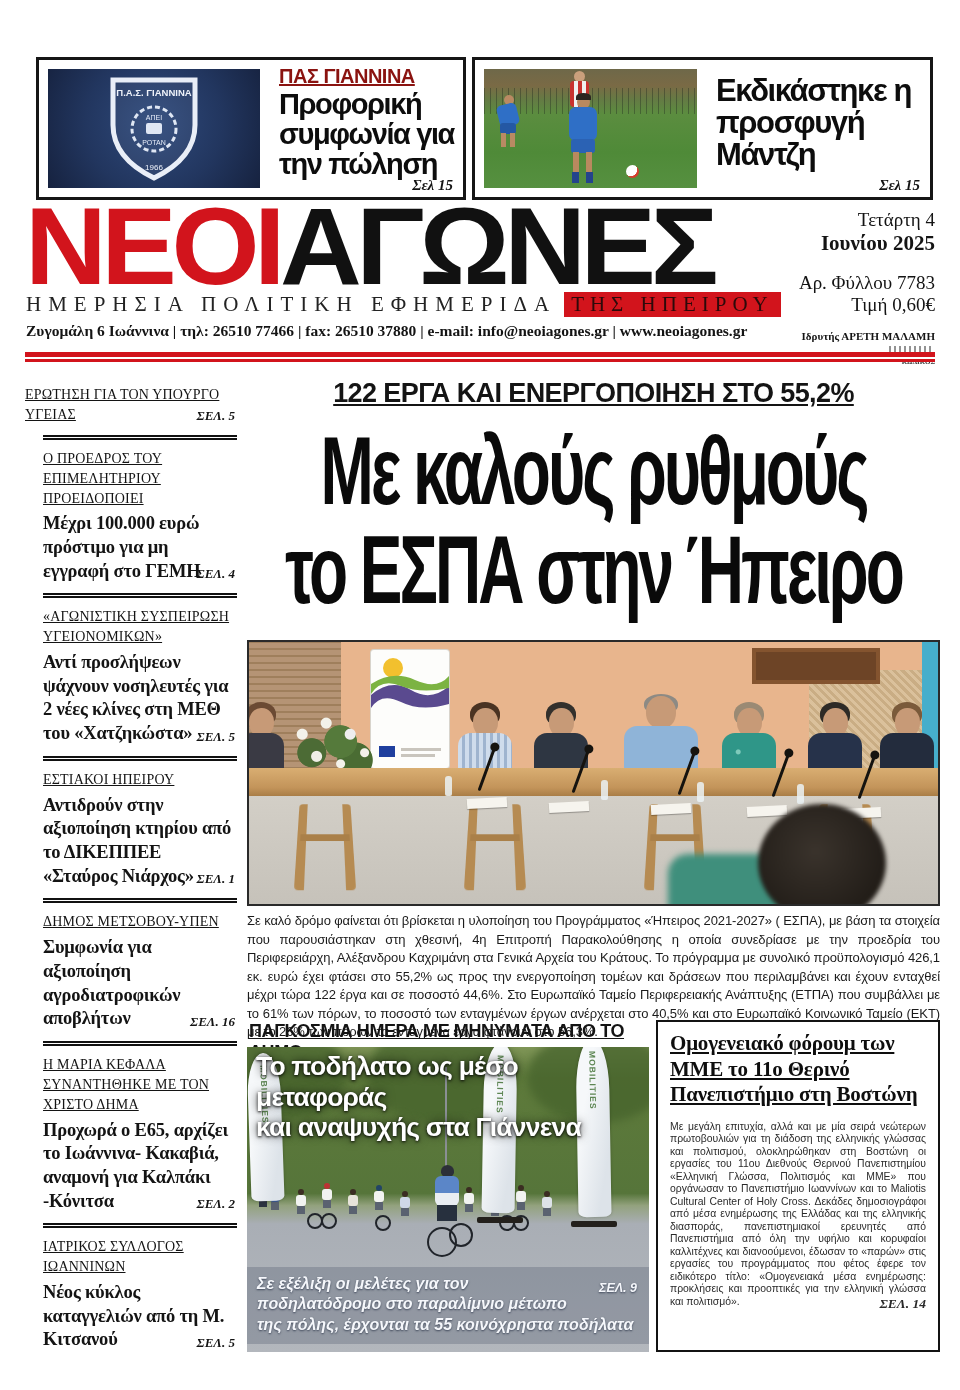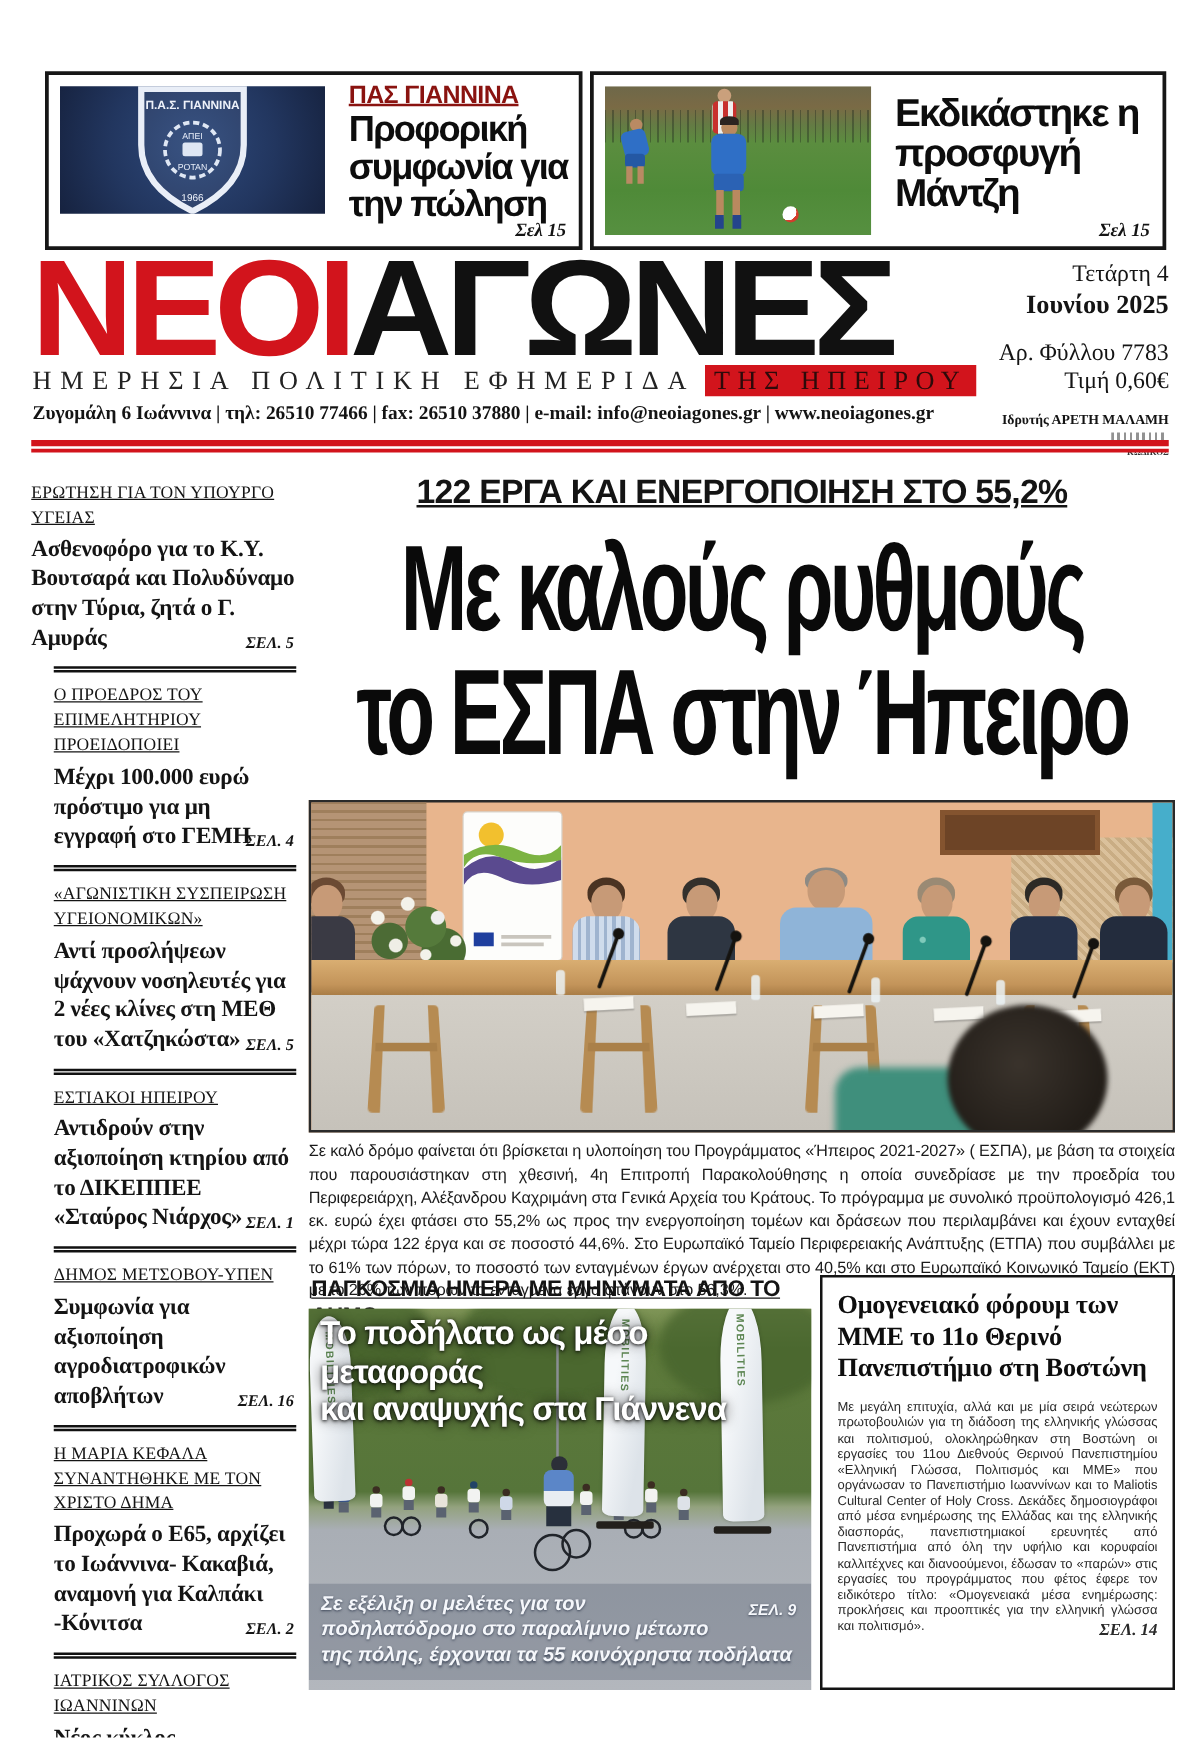--- a/index.html
+++ b/index.html
@@ -4,21 +4,21 @@
 <style>
   html,body{margin:0;padding:0;background:#fff;}
   body{width:960px;height:1390px;overflow:hidden;font-family:"Liberation Serif",serif;color:#141414;}
   .page{position:relative;width:960px;height:1390px;background:#fff;}
 
   
   .adbox{position:absolute;top:57px;height:143px;border:3px solid #161616;box-sizing:border-box;display:flex;background:#fff;}
   .ad-left{left:36px;width:430px;}
   .ad-right{left:472px;width:461px;}
   .ad-photo{margin:9px;position:relative;overflow:hidden;flex:none;}
-  .ad-left .ad-photo{width:212px;height:102px;background:radial-gradient(circle at 50% 45%,#2f4a7c 0%,#22365f 55%,#16223f 100%);}
+  .ad-left .ad-photo{width:212px;height:119px;background:radial-gradient(circle at 50% 45%,#2f4a7c 0%,#22365f 55%,#16223f 100%);}
   .ad-right .ad-photo{width:213px;height:119px;}
   .ad-text{flex:1;position:relative;padding:5px 8px 3px 10px;font-family:"Liberation Sans",sans-serif;}
   .ad-kicker{color:#8a1310;font-weight:bold;font-size:20px;letter-spacing:-0.5px;text-decoration:underline;}
   .ad-title{font-weight:bold;color:#0d0d0d;font-size:29px;line-height:1.03;letter-spacing:-1.4px;margin-top:2px;}
   .ad-right .ad-title{font-size:31px;margin-top:10px;}
   .ad-ref{position:absolute;right:10px;bottom:3px;font-family:"Liberation Serif",serif;font-style:italic;font-weight:bold;font-size:15px;}
 
   
   .crest-svg{position:absolute;left:50%;top:50%;transform:translate(-50%,-50%);}
 
@@ -102,21 +102,21 @@
   .flag span{position:absolute;left:50%;top:12px;transform:translateX(-50%);writing-mode:vertical-rl;font-family:"Liberation Sans",sans-serif;font-size:8.5px;font-weight:bold;letter-spacing:1px;color:#5d8653;}
   .flag-base{position:absolute;width:46px;height:6px;background:#23201c;border-radius:2px;}
   .mini{position:absolute;width:12px;height:25px;}
   .mini i{position:absolute;display:block;}
   .mini .mh{left:3px;top:0;width:6px;height:6px;border-radius:50%;background:#3b2d22;}
   .mini .mt{left:1px;top:6px;width:10px;height:11px;border-radius:3px;background:#f2f3f1;}
   .mini .ml{left:2px;top:17px;width:8px;height:8px;background:#5a6270;}
   .wheel{position:absolute;border:2px solid #20242a;border-radius:50%;background:transparent;}
 
   .boston{flex:1;border:2px solid #131313;box-sizing:border-box;position:relative;padding:9px 12px 8px;background:#fff;}
-  .b-title{font-family:"Liberation Serif",serif;font-weight:bold;font-size:21px;line-height:1.22;letter-spacing:-0.2px;color:#0e0e0e;}
+  .b-title{font-family:"Liberation Serif",serif;font-weight:bold;font-size:21px;line-height:1.22;letter-spacing:-0.2px;color:#0e0e0e;text-decoration:underline;}
   .b-body{margin-top:13px;font-family:"Liberation Sans",sans-serif;font-size:10.4px;line-height:1.2;text-align:justify;color:#2a2a2a;overflow:hidden;max-height:228px;}
   .b-ref{float:right;font-family:"Liberation Serif",serif;font-style:italic;font-weight:bold;font-size:13.5px;margin-left:10px;}
 </style>
 </head>
 <body>
 
 <div class="page">
 
   <div class="adbox ad-left">
     <div class="ad-photo">
@@ -188,21 +188,20 @@
       <div class="mr-mark"></div>
       <div class="mr-code">ΚΩΔΙΚΟΣ</div>
     </div>
   </div>
 
   <div class="redrule"></div>
 
   <div class="sidebar">
     <div class="s-item">
       <div class="s-kicker">ΕΡΩΤΗΣΗ ΓΙΑ ΤΟΝ ΥΠΟΥΡΓΟ ΥΓΕΙΑΣ</div>
-      <div class="s-title">Ασθενοφόρο για το Κ.Υ. Βουτσαρά και Πολυδύναμο στην Τύρια, ζητά ο Γ. Αμυράς</div>
       <div class="s-ref">ΣΕΛ. 5</div>
     </div>
     <div class="s-item">
       <div class="s-kicker">Ο ΠΡΟΕΔΡΟΣ ΤΟΥ ΕΠΙΜΕΛΗΤΗΡΙΟΥ ΠΡΟΕΙΔΟΠΟΙΕΙ</div>
       <div class="s-title">Μέχρι 100.000 ευρώ πρόστιμο για μη εγγραφή στο  ΓΕΜΗ</div>
       <div class="s-ref">ΣΕΛ. 4</div>
     </div>
     <div class="s-item">
       <div class="s-kicker">«ΑΓΩΝΙΣΤΙΚΗ ΣΥΣΠΕΙΡΩΣΗ ΥΓΕΙΟΝΟΜΙΚΩΝ»</div>
       <div class="s-title">Αντί προσλήψεων ψάχνουν νοσηλευτές για 2 νέες κλίνες στη ΜΕΘ του «Χατζηκώστα»</div>

